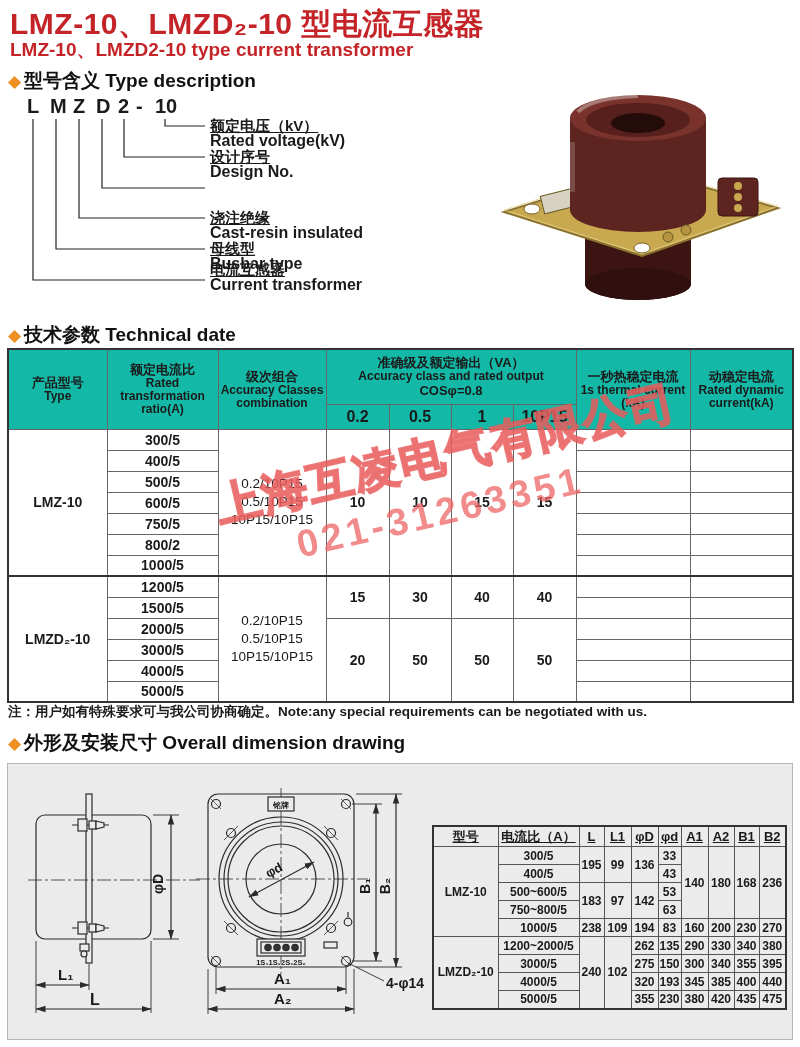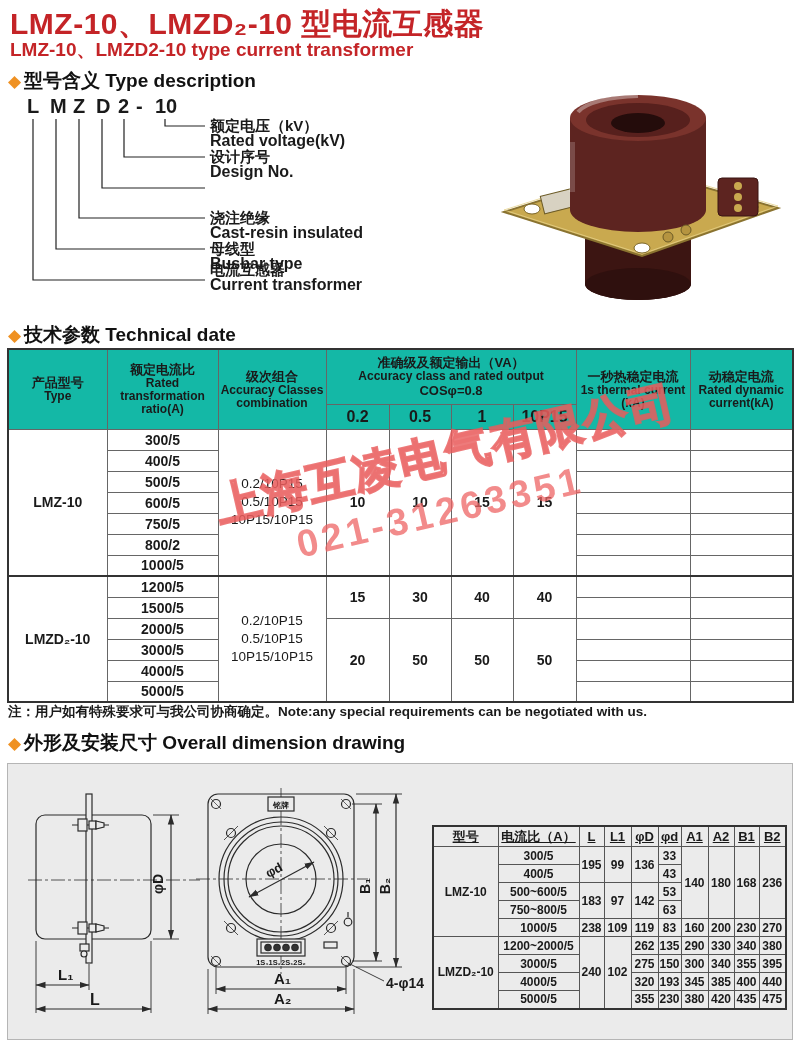--- a/index.html
+++ b/index.html
@@ -8,21 +8,21 @@
   .abs{position:absolute;}
   
   .title{left:10px;top:4px;font-size:30px;font-weight:bold;color:#c42427;letter-spacing:0.5px;white-space:nowrap;}
   .subtitle{left:10px;top:37px;font-size:19px;font-weight:bold;color:#c42427;white-space:nowrap;}
   .sechead{font-size:19px;font-weight:bold;color:#111;white-space:nowrap;}
   .diamond{color:#ef9122;font-size:17px;margin-right:3px;}
   
   .tcode{left:0;top:95px;width:520px;height:215px;}
   .tletter{position:absolute;top:0;font-size:20px;font-weight:bold;}
   .titem{position:absolute;left:210px;}
-  .titem .zh{font-size:15px;line-height:15px;font-weight:bold;}
+  .titem .zh{font-size:15px;line-height:15px;font-weight:bold;text-decoration:underline;}
   .titem .en{font-size:16px;line-height:16px;font-weight:bold;}
   
   table{border-collapse:collapse;table-layout:fixed;}
   .tt{left:7px;top:348px;width:785px;border:2px solid #333;}
   .tt th,.tt td{border:1px solid #666;text-align:center;vertical-align:middle;padding:0;overflow:hidden;}
   .tt th{background:#14b8a6;font-weight:bold;}
   .tt .zh{font-size:13px;line-height:15px;}
   .tt .en{font-size:12px;line-height:13px;}
   .tt td{font-size:14px;font-weight:bold;}
   .hr1{height:55px;} .hr2{height:25px;}
@@ -441,21 +441,21 @@
       <td>53</td>
     </tr>
     <tr>
       <td>750~800/5</td>
       <td>63</td>
     </tr>
     <tr>
       <td>1000/5</td>
       <td>238</td>
       <td>109</td>
-      <td>119</td>
+      <td>194</td>
       <td>83</td>
       <td>160</td>
       <td>200</td>
       <td>230</td>
       <td>270</td>
     </tr>
     <tr>
       <td rowspan="4">LMZD₂-10</td>
       <td>1200~2000/5</td>
       <td rowspan="4">240</td>

